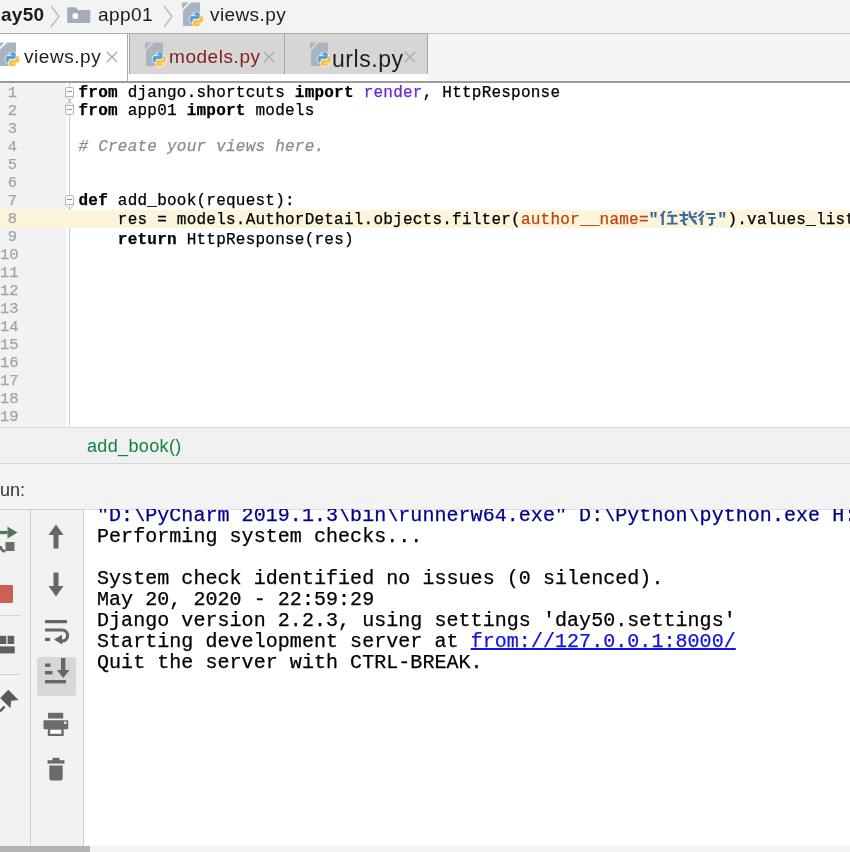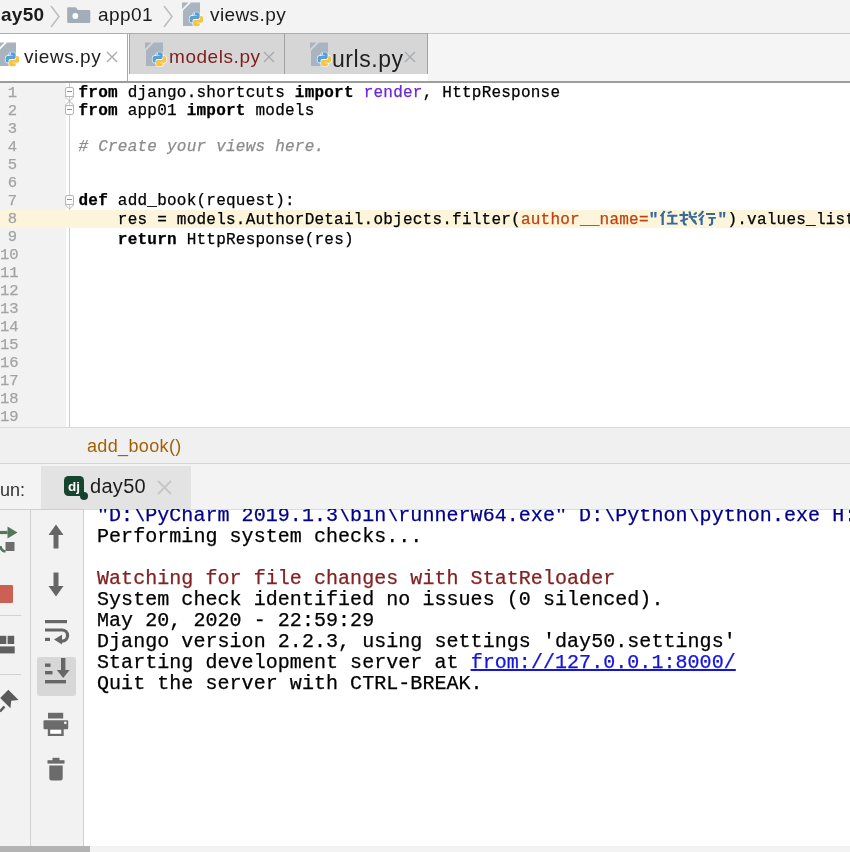--- a/index.html
+++ b/index.html
@@ -140,36 +140,25 @@
           </svg><svg width="19" height="16" viewBox="0 0 16 16" preserveAspectRatio="none">
             <g stroke="#38699b" stroke-width="1.8" fill="none">
               <path d="M5.2 1 C4.2 3 3.1 4.6 1.2 6.3 M5.6 5 C4.7 7 3.7 8.6 2 10.2 M3.9 8.6 V15"></path>
               <path d="M7.6 4 H15.2 M9.6 7.9 H15.9 M12.7 7.9 V13.1 c0 1.5-0.9 1.9-2.6 1.9"></path>
             </g>
           </svg></span>"</span>).values_list
     <span class="kw">return</span> HttpResponse(res)</pre>
 </div>
 
 <div class="abs" style="left:0;top:427px;width:850px;height:36px;background:#f0f0f0;border-top:1px solid #d9d9d9;box-sizing:border-box">
-  <span class="abs" style="left:87px;top:8px;font-size:18px;letter-spacing:.35px;color:#a16207">add_book()</span>
+  <span class="abs" style="left:87px;top:8px;font-size:18px;letter-spacing:.35px;color:#15803d">add_book()</span>
 </div>
 
 <div class="abs" style="left:0;top:463px;width:850px;height:46px;background:#f3f3f3;border-top:1px solid #d4d4d4;box-sizing:border-box">
   <span class="abs" style="left:0;top:16px;font-size:18px;color:#333">un:</span>
-  <div class="abs" style="left:41px;top:2px;width:150px;height:43px;background:#e3e3e3">
-    <svg class="abs" style="left:23px;top:10px" width="26" height="26">
-      <rect x="0" y="0" width="20" height="20" rx="4.5" fill="#15452f"></rect>
-      <text x="4" y="15" font-family="Liberation Sans" font-size="13.5" font-weight="bold" fill="#fff">dj</text>
-      <circle cx="20" cy="20" r="4" fill="#173f2d"></circle>
-    </svg>
-    <span class="abs" style="left:49px;top:9px;font-size:20px;letter-spacing:.3px;color:#1b1b1b">day50</span>
-    <svg class="abs" style="left:115px;top:13px" width="17" height="17">
-        <path d="M2 2 L15 15 M15 2 L2 15" stroke="#c6c6c6" stroke-width="1.8" fill="none"></path>
-      </svg>
-  </div>
 </div>
 
 <div class="abs" style="left:0;top:509px;width:850px;height:337px;background:#fff;overflow:hidden">
   <div class="abs" style="left:0;top:0;width:30px;height:337px;background:#f2f2f2;border-right:1px solid #cfcfcf"></div>
   <div class="abs" style="left:31px;top:0;width:52px;height:337px;background:#f2f2f2;border-right:1px solid #cfcfcf"></div>
   <div class="abs" style="left:0;top:0;width:850px;height:1px;background:#dcdcdc"></div>
     <div class="abs" style="left:0;top:0;width:84px;height:1px;background:#cfcfcf"></div>
 
   <svg class="abs" style="left:0;top:14px" width="22" height="40" viewBox="0 0 22 40">
     <path d="M0 9.5 H7.5" stroke="#56755f" stroke-width="3.2" fill="none"></path>
@@ -221,21 +210,20 @@
     <rect x="7" y="16.5" width="13.5" height="6.5" fill="#fff" stroke="#6b6b6b" stroke-width="2.4"></rect>
   </svg>
   <svg class="abs" style="left:44px;top:247px" width="25" height="26" viewBox="0 0 25 26">
     <rect x="8.5" y="1.8" width="7" height="3.5" fill="#6b6b6b"></rect>
     <rect x="3.5" y="4.2" width="17" height="3.4" fill="#6b6b6b"></rect>
     <path d="M5.3 9.5 h13.4 v12.5 a2.5 2.5 0 0 1 -2.5 2.5 h-8.4 a2.5 2.5 0 0 1 -2.5 -2.5 Z" fill="#6b6b6b"></path>
   </svg>
   <pre class="abs mono" style="left:97px;top:-4px;font-size:20px;letter-spacing:.05px;line-height:21px;color:#000"><span style="color:#00008b">"D:\PyCharm 2019.1.3\bin\runnerw64.exe" D:\Python\python.exe H:\</span>
 Performing system checks...
 
-<span style="color:#832222">Watching for file changes with StatReloader</span>
 System check identified no issues (0 silenced).
 May 20, 2020 - 22:59:29
 Django version 2.2.3, using settings 'day50.settings'
 Starting development server at <span style="color:#1414e0;text-decoration:underline">from://127.0.0.1:8000/</span>
 Quit the server with CTRL-BREAK.</pre>
 </div>
 
 <div class="abs" style="left:0;top:846px;width:850px;height:6px;background:#f3f3f3">
   <div class="abs" style="left:0;top:0;width:90px;height:6px;background:#b3b3b3"></div>
 </div>

